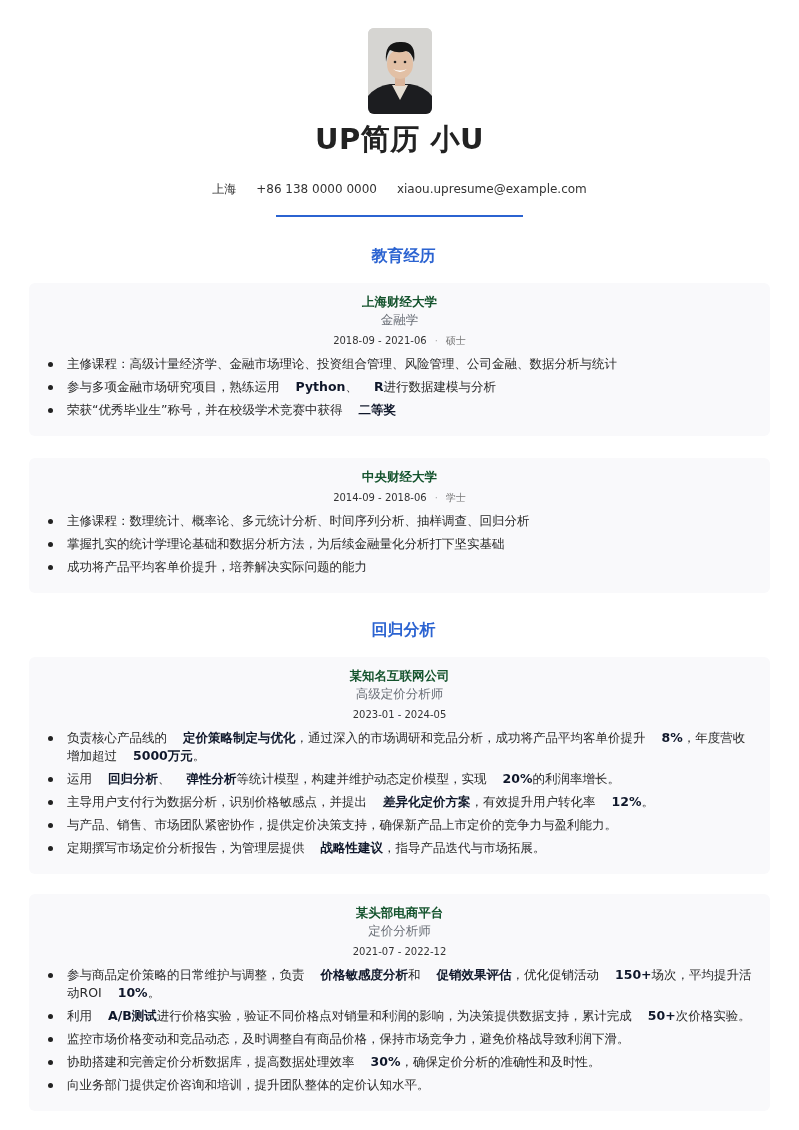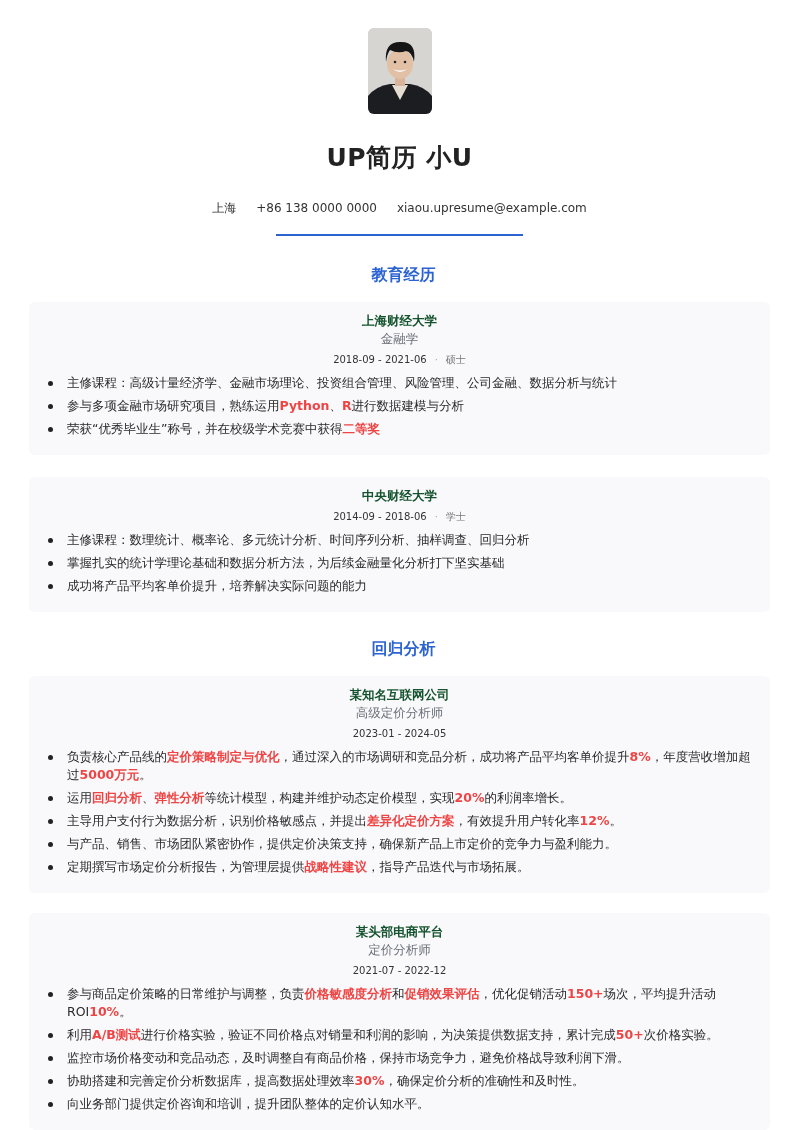--- a/index.html
+++ b/index.html
@@ -13,22 +13,22 @@
   }
   .header { text-align: center; padding-top: 28px; }
   .avatar {
     width: 64px; height: 86px; margin: 0 auto;
     border-radius: 6px; overflow: hidden;
     background: linear-gradient(#d9d8d5, #cfcdca);
     position: relative;
   }
   .avatar svg { display: block; }
   .name {
-    margin-top: 27px;
-    font-size: 25px; font-weight: bold; color: #222;
+    margin-top: 8px;
+    font-size: 29px; font-weight: bold; color: #222;
     letter-spacing: 0.5px; line-height: 34px;
   }
   .contacts {
     margin-top: 24px;
     font-size: 12px; color: #333;
     display: flex; justify-content: center; gap: 20px;
     line-height: 18px;
   }
   .header-rule {
     width: 247px; height: 2px; background: #2b63d1;
@@ -64,21 +64,21 @@
   ul.bullets li {
     position: relative;
     padding-left: 22px;
     font-size: 12.5px; line-height: 18px; color: #2a2a2a;
     margin-bottom: 5px;
   }
   ul.bullets li::before {
     content: ""; position: absolute; left: 3px; top: 7px;
     width: 5px; height: 5px; border-radius: 50%; background: #222;
   }
-  ul.bullets li b { font-weight: bold; color: #ef4444; }
+  ul.bullets li b { font-weight: bold; color: #0f172a; padding-left: 16px; }
 </style>
 </head>
 <body>
 
 <div class="header">
   <div class="avatar">
     <svg width="64" height="86" viewBox="0 0 64 86">
       <rect width="64" height="86" fill="#d6d5d2"></rect>
       <path d="M0 86 L0 68 Q8 58 22 56 L42 56 Q56 58 64 68 L64 86 Z" fill="#1c1d20"></path>
       <path d="M24 57 L32 72 L40 57 Z" fill="#e4ddd2"></path>

